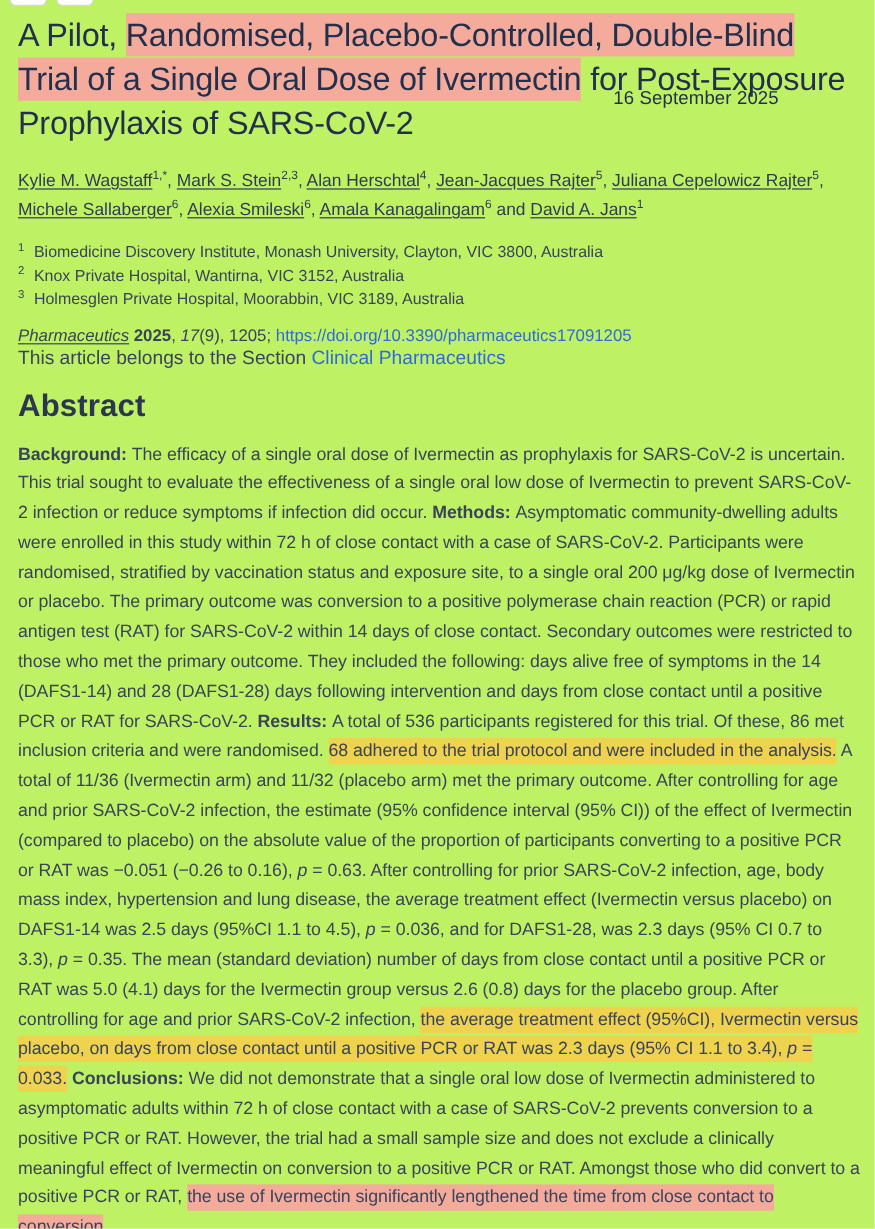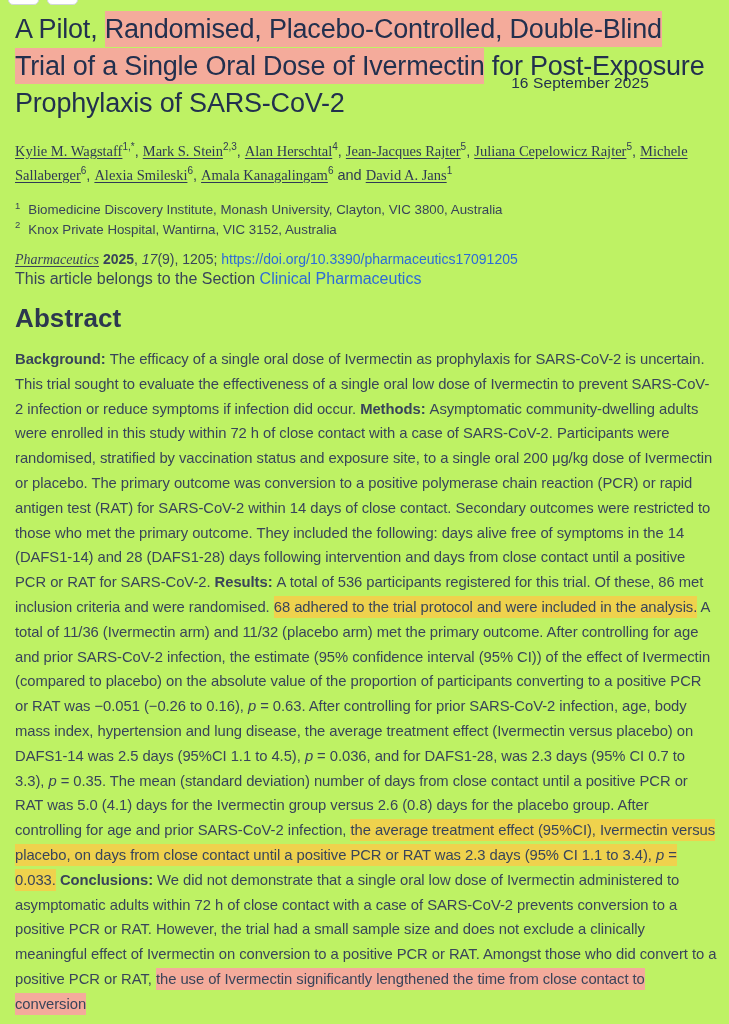--- a/index.html
+++ b/index.html
@@ -30,21 +30,21 @@
   .section-line { margin:0 14px 0 15px; font-size:16px; line-height:19px; color:#39445a; }
 
   h2.abstract-heading { margin:15px 0 0 15px; font-size:26px; font-weight:bold;
     color:#2c374f; letter-spacing:0.1px; }
 
   .abstract-text { margin:13px 8px 0 15px; width:702px; font-size:14.8px;
     line-height:24.8px; color:#39445a; letter-spacing:-0.05px; }
 
   .b { font-weight:bold; }
   .i { font-style:italic; }
-  .u { text-decoration:underline; text-underline-offset:2px;font-family:Liberation Serif, serif; }
+  .u { text-decoration:underline; text-underline-offset:2px; }
   .link { color:#2e6bd8; }
   .hl-y { background:#efd24d; padding:3px 0; }
   .hl-p { background:#f4ab9b; padding:3px 0; }
   sup { line-height:0; }
 </style>
 </head>
 <body>
 
 <div class="page">
 
@@ -53,20 +53,21 @@
 
   <h1 class="title"><span>A Pilot, </span><span class="hl-p">Randomised, Placebo-Controlled, Double-Blind Trial of a Single Oral Dose of Ivermectin</span><span> for Post-Exposure Prophylaxis of SARS-CoV-2</span></h1>
 
   <div class="pub-date">16 September 2025</div>
 
   <p class="authors"><span class="u">Kylie M. Wagstaff</span><sup>1,*</sup><span>, </span><span class="u">Mark S. Stein</span><sup>2,3</sup><span>, </span><span class="u">Alan Herschtal</span><sup>4</sup><span>, </span><span class="u">Jean-Jacques Rajter</span><sup>5</sup><span>, </span><span class="u">Juliana Cepelowicz Rajter</span><sup>5</sup><span>, </span><span class="u">Michele Sallaberger</span><sup>6</sup><span>, </span><span class="u">Alexia Smileski</span><sup>6</sup><span>, </span><span class="u">Amala Kanagalingam</span><sup>6</sup><span> and </span><span class="u">David A. Jans</span><sup>1</sup></p>
 
   <div class="affiliations">
       <div class="aff-row"><sup>1</sup><span>Biomedicine Discovery Institute, Monash University, Clayton, VIC 3800, Australia</span></div>
       <div class="aff-row"><sup>2</sup><span>Knox Private Hospital, Wantirna, VIC 3152, Australia</span></div>
+      <div class="aff-row"><sup>3</sup><span>Holmesglen Private Hospital, Moorabbin, VIC 3189, Australia</span></div>
     </div>
 
   <p class="journal-line"><span class="i u">Pharmaceutics</span><span> </span><span class="b">2025</span><span>, </span><span class="i">17</span><span>(9), 1205; </span><span class="link">https://doi.org/10.3390/pharmaceutics17091205</span></p>
 
   <p class="section-line"><span>This article belongs to the Section </span><span class="link">Clinical Pharmaceutics</span></p>
 
   <h2 class="abstract-heading">Abstract</h2>
 
   <p class="abstract-text"><span class="b">Background: </span><span>The efficacy of a single oral dose of Ivermectin as prophylaxis for SARS-CoV-2 is uncertain. This trial sought to evaluate the effectiveness of a single oral low dose of Ivermectin to prevent SARS-CoV-2 infection or reduce symptoms if infection did occur. </span><span class="b">Methods: </span><span>Asymptomatic community-dwelling adults were enrolled in this study within 72 h of close contact with a case of SARS-CoV-2. Participants were randomised, stratified by vaccination status and exposure site, to a single oral 200 μg/kg dose of Ivermectin or placebo. The primary outcome was conversion to a positive polymerase chain reaction (PCR) or rapid antigen test (RAT) for SARS-CoV-2 within 14 days of close contact. Secondary outcomes were restricted to those who met the primary outcome. They included the following: days alive free of symptoms in the 14 (DAFS1-14) and 28 (DAFS1-28) days following intervention and days from close contact until a positive PCR or RAT for SARS-CoV-2. </span><span class="b">Results: </span><span>A total of 536 participants registered for this trial. Of these, 86 met inclusion criteria and were randomised. </span><span class="hl-y">68 adhered to the trial protocol and were included in the analysis.</span><span> A total of 11/36 (Ivermectin arm) and 11/32 (placebo arm) met the primary outcome. After controlling for age and prior SARS-CoV-2 infection, the estimate (95% confidence interval (95% CI)) of the effect of Ivermectin (compared to placebo) on the absolute value of the proportion of participants converting to a positive PCR or RAT was −0.051 (−0.26 to 0.16), </span><span class="i">p</span><span> = 0.63. After controlling for prior SARS-CoV-2 infection, age, body mass index, hypertension and lung disease, the average treatment effect (Ivermectin versus placebo) on DAFS1-14 was 2.5 days (95%CI 1.1 to 4.5), </span><span class="i">p</span><span> = 0.036, and for DAFS1-28, was 2.3 days (95% CI 0.7 to 3.3), </span><span class="i">p</span><span> = 0.35. The mean (standard deviation) number of days from close contact until a positive PCR or RAT was 5.0 (4.1) days for the Ivermectin group versus 2.6 (0.8) days for the placebo group. After controlling for age and prior SARS-CoV-2 infection, </span><span class="hl-y">the average treatment effect (95%CI), Ivermectin versus placebo, on days from close contact until a positive PCR or RAT was 2.3 days (95% CI 1.1 to 3.4), </span><span class="i hl-y">p</span><span class="hl-y"> = 0.033.</span><span> </span><span class="b">Conclusions: </span><span>We did not demonstrate that a single oral low dose of Ivermectin administered to asymptomatic adults within 72 h of close contact with a case of SARS-CoV-2 prevents conversion to a positive PCR or RAT. However, the trial had a small sample size and does not exclude a clinically meaningful effect of Ivermectin on conversion to a positive PCR or RAT. Amongst those who did convert to a positive PCR or RAT, </span><span class="hl-p">the use of Ivermectin significantly lengthened the time from close contact to conversion</span></p>
 

